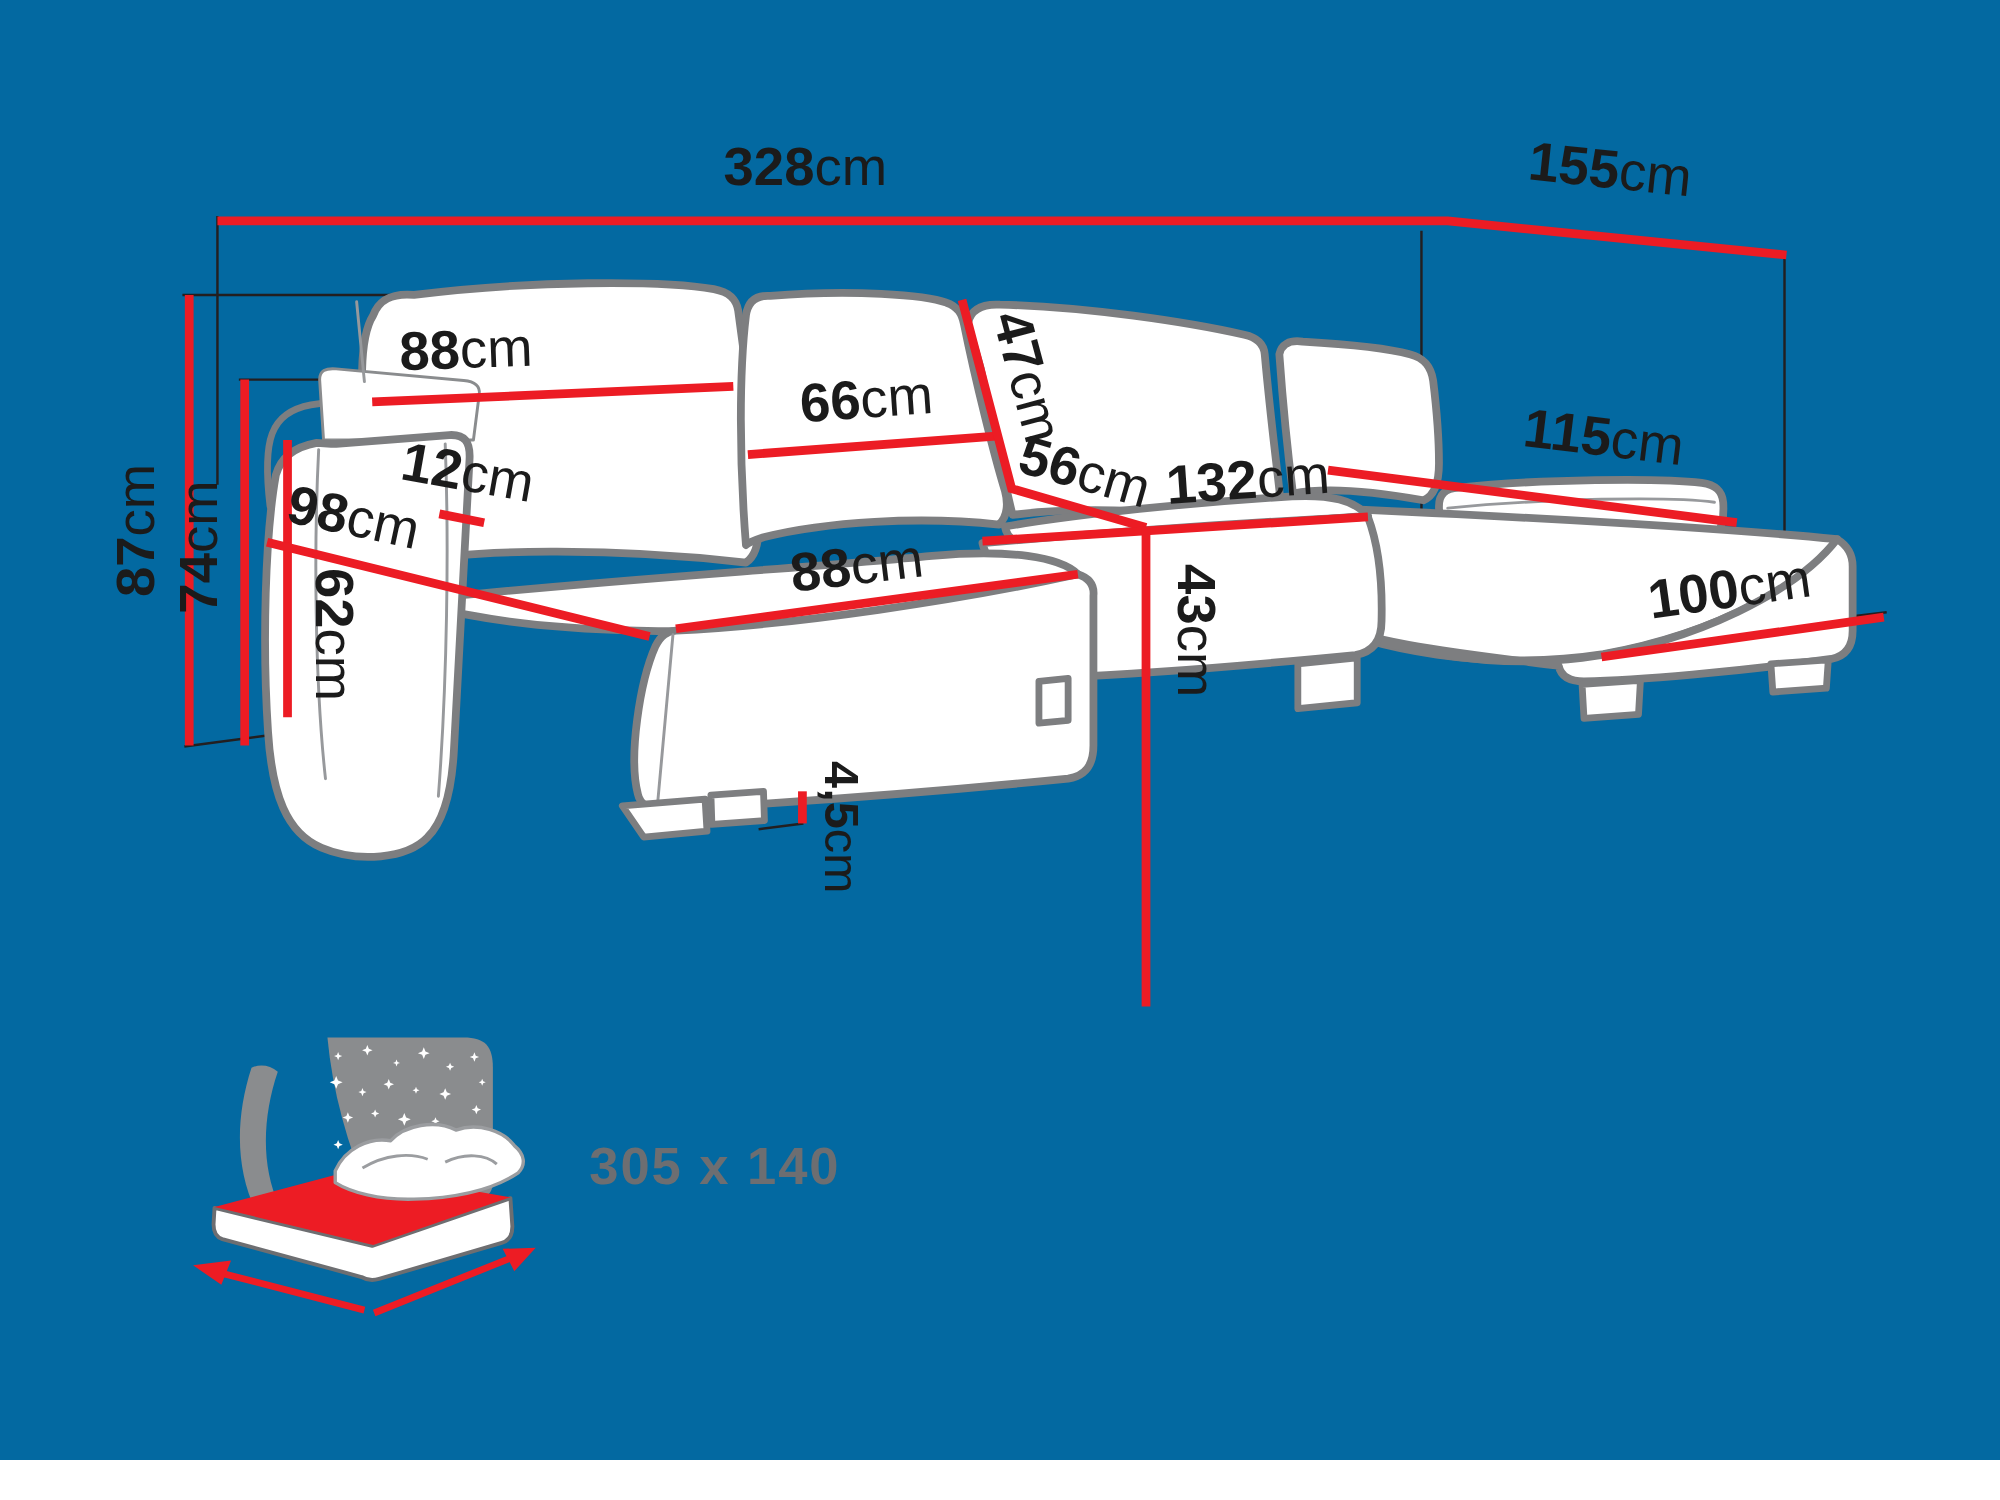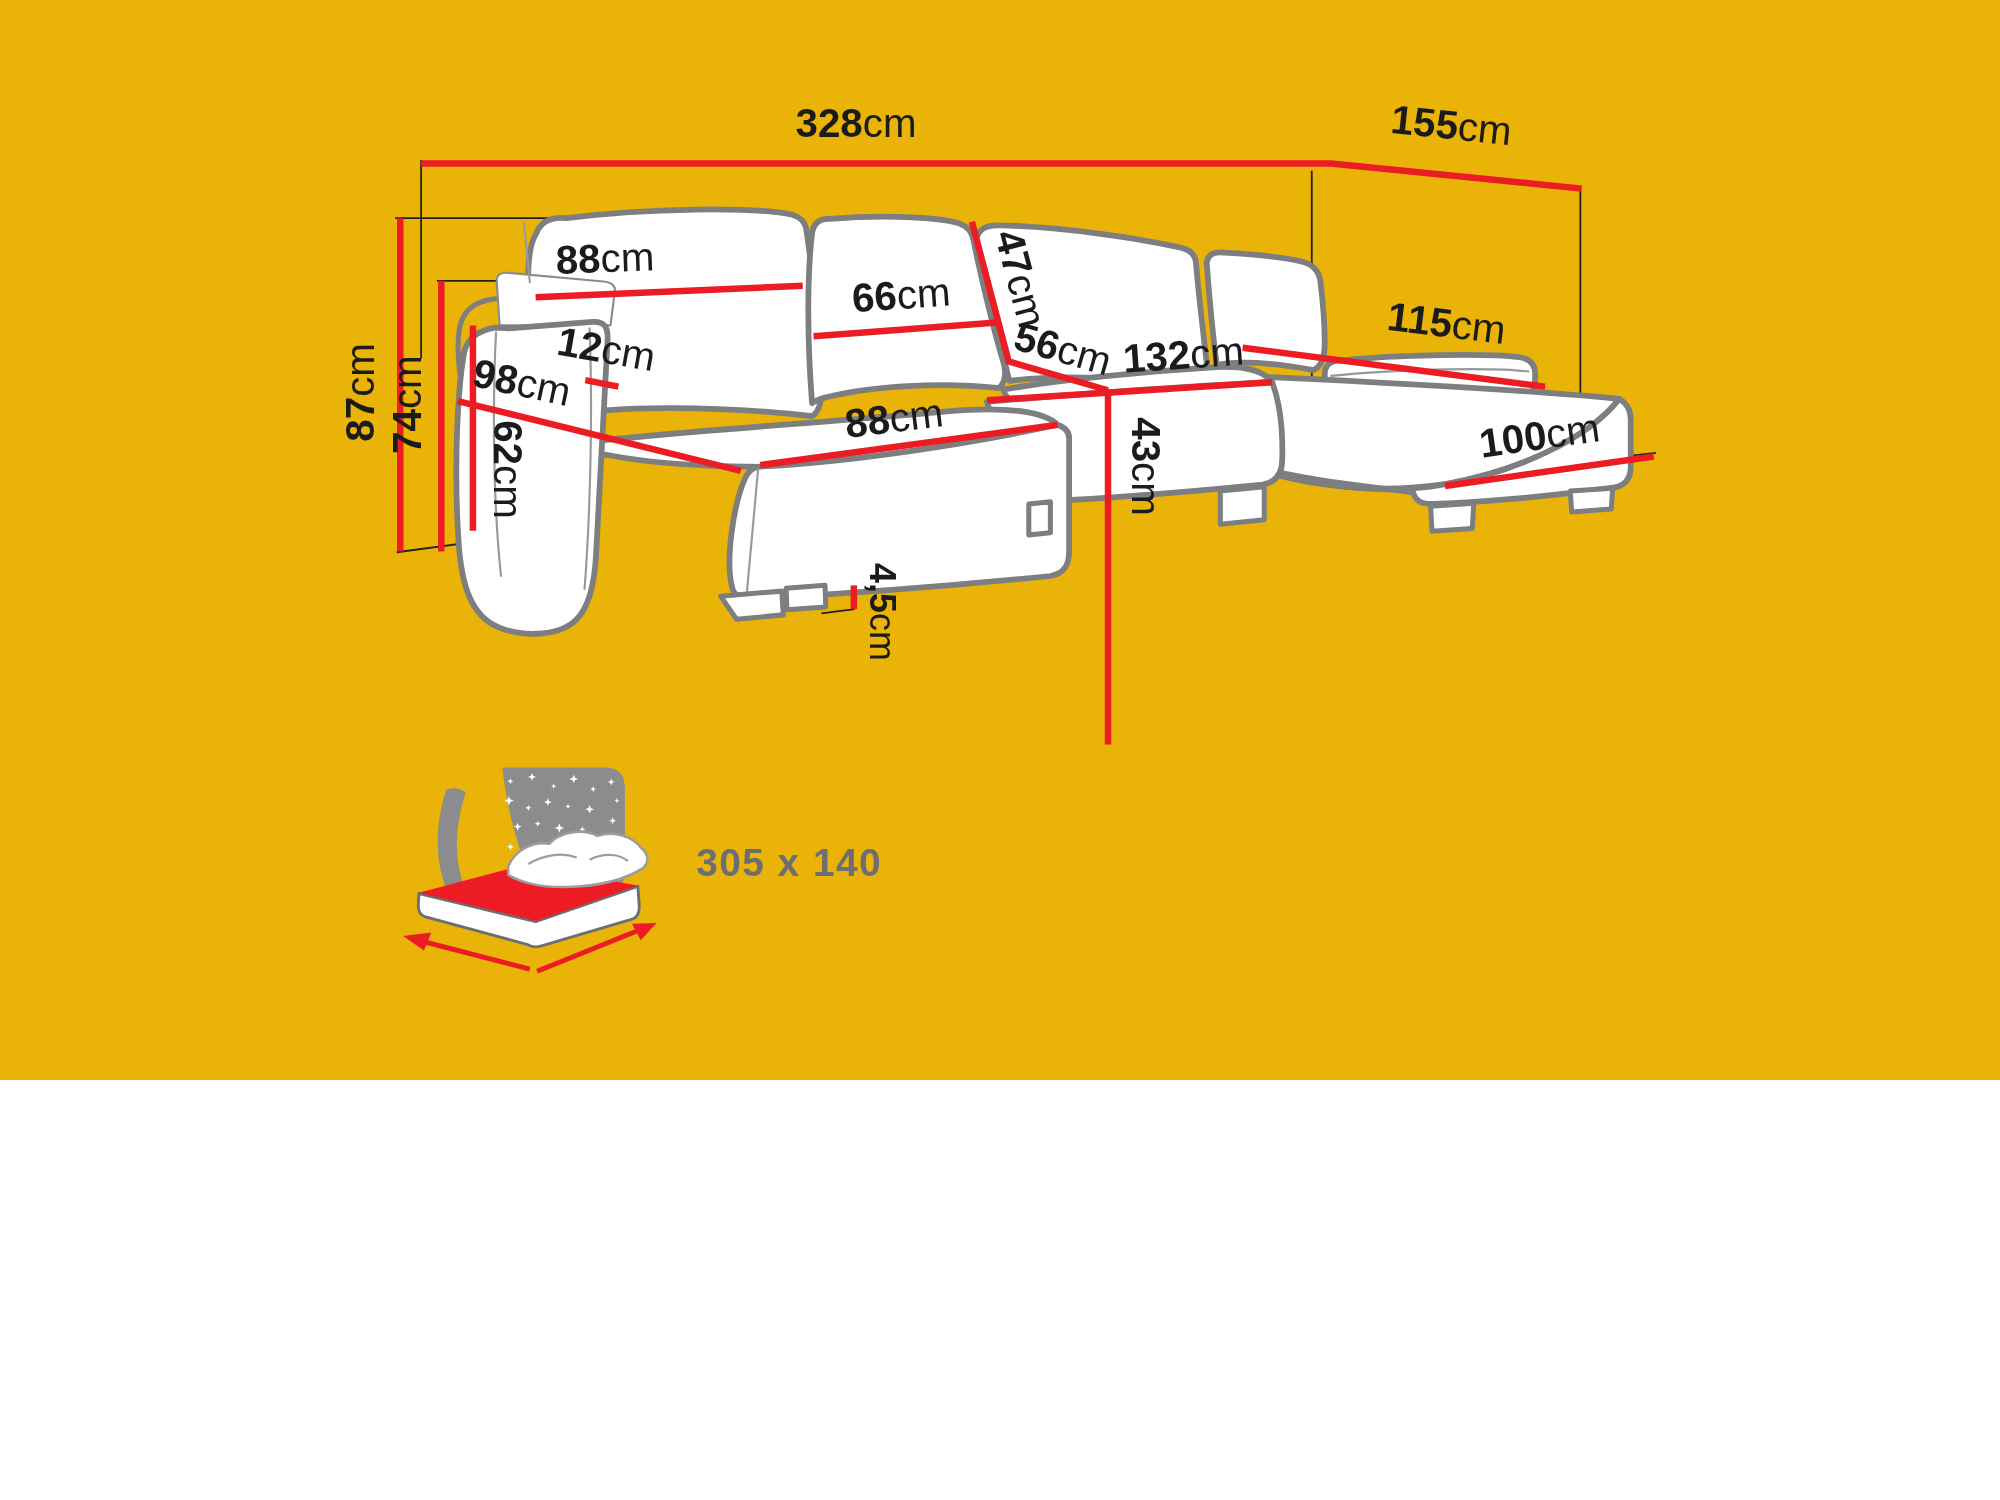--- a/index.html
+++ b/index.html
@@ -1,16 +1,16 @@
 <!DOCTYPE html>
 <html><head>
 <meta charset="utf-8">
 <style>
   html,body{margin:0;padding:0;background:#ffffff;}
-  .stage{position:relative;width:2000px;height:1080px;background:#eab308;overflow:hidden;}
+  .stage{position:relative;width:2000px;height:1460px;background:#0369a1;overflow:hidden;}
   svg{position:absolute;left:0;top:0;width:100%;height:100%;}
   text{font-family:"Liberation Sans",sans-serif;fill:#1b1b1b;}
   .dim-label{font-size:56px;}
   .dim-label .num{font-weight:bold;}
   .dim-label .unit{font-weight:normal;}
   .leg-label{font-size:50px;}
   .icon-label{font-size:54px;font-weight:bold;fill:#6d6e71;letter-spacing:2px;}
   .outline{stroke:#7d7e80;stroke-width:8;fill:#ffffff;stroke-linejoin:round;stroke-linecap:round;}
   .outline-open{stroke:#7d7e80;stroke-width:7;fill:none;stroke-linejoin:round;stroke-linecap:round;}
   .detail{stroke:#97999c;stroke-width:3;fill:none;stroke-linecap:round;}

